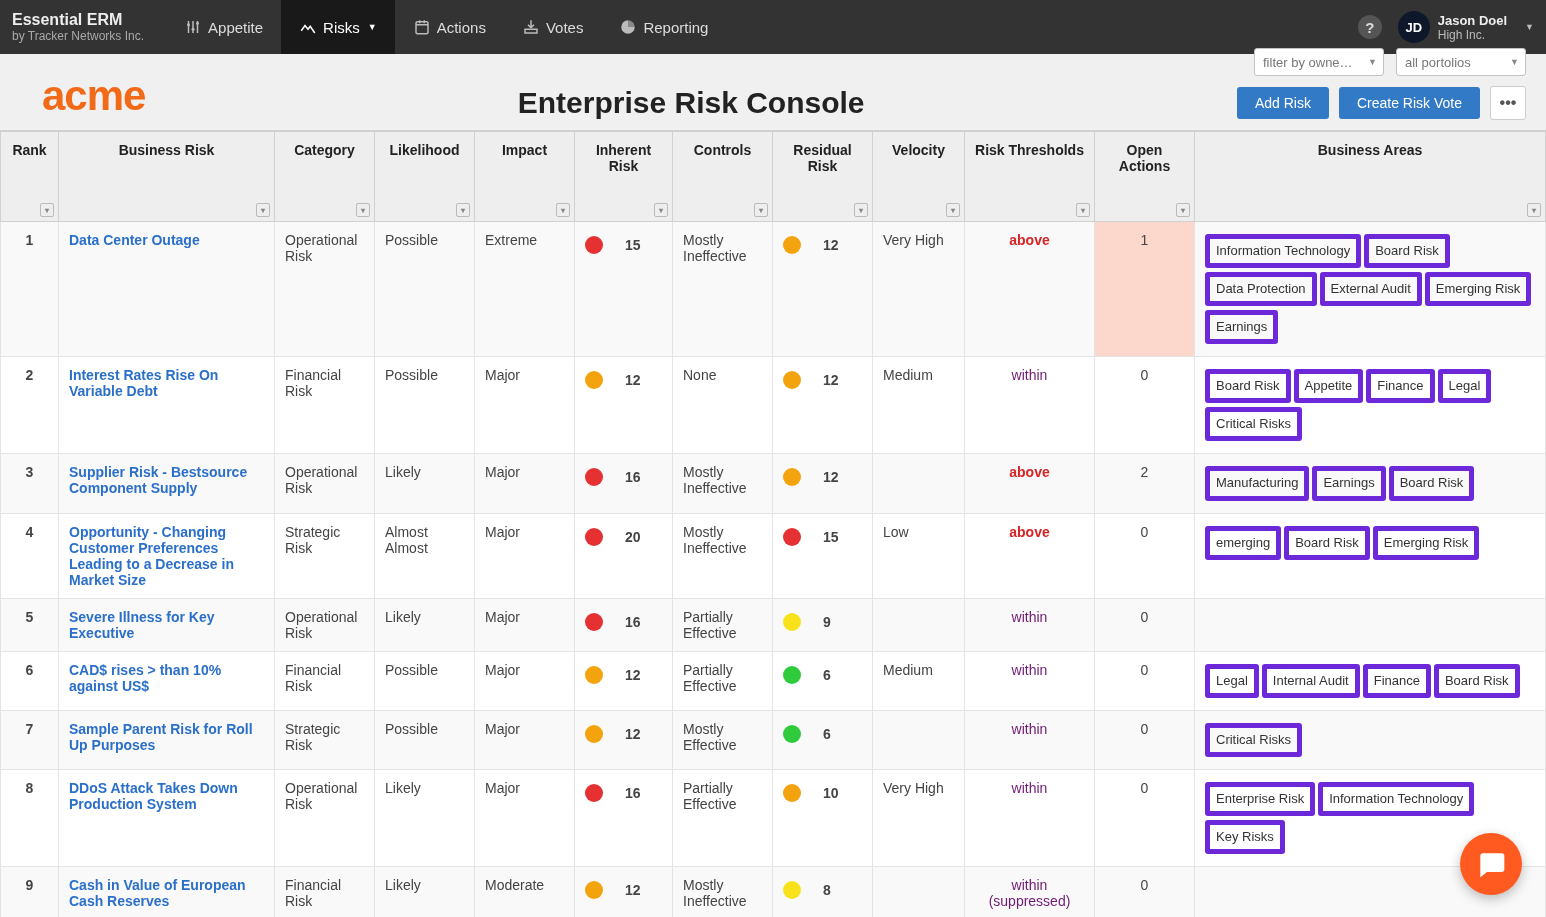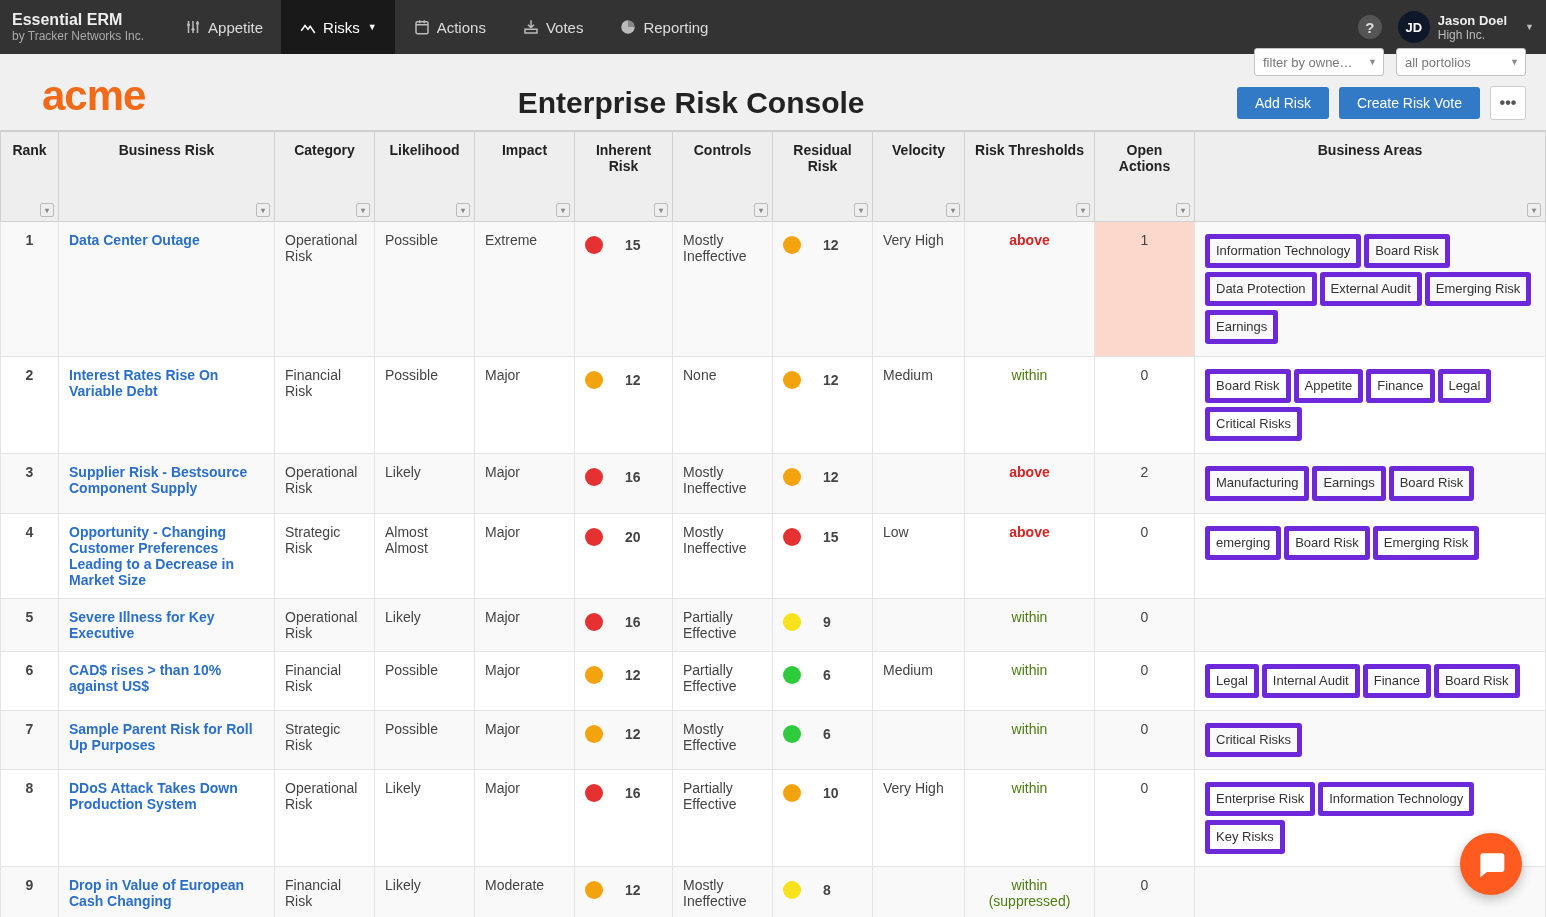--- a/index.html
+++ b/index.html
@@ -56,21 +56,21 @@
   .col-areas { width: auto; }
   .risk-link { color:#2a6fc9; font-weight:600; cursor:pointer; }
   .dot-cell { display:flex; align-items:center; gap:22px; justify-content:flex-start; padding-top:4px;}
   .dot { width:18px; height:18px; border-radius:50%; display:inline-block;}
   .dot-red { background:#e53131; }
   .dot-orange { background:#f2a30d; }
   .dot-yellow { background:#f7e21c; }
   .dot-green { background:#2ecc3d; }
   .dot-val { font-weight:700; }
   .thr-above { color:#d62323; font-weight:700; }
-  .thr-within { color:#4d7c0f; }
+  .thr-within { color:#701a75; }
   .open-warn { background:#fcd7cc !important; }
   .tag { display:inline-block; border:5px solid #6d28d9; border-radius:3px; padding:1px 6px; margin:2px 3px 2px 0; font-size:13px; color:#333;}
   .tag-wrap { line-height: 1.7; }
 
   
   .chat-fab { position:fixed; right:24px; bottom:22px; width:62px; height:62px; border-radius:50%; background:#ff5a1f; display:flex; align-items:center; justify-content:center; cursor:pointer; box-shadow:0 4px 12px rgba(0,0,0,.25);}
   .chat-fab svg { width:32px; height:32px; fill:#fff;}
 </style>
 </head>
 <body>
@@ -383,21 +383,21 @@
           </td>
           <td>Very High</td>
           <td class="col-thr"><span class="thr-within">within</span></td>
           <td class="col-open ">0</td>
           <td>
             <div class="tag-wrap"><span class="tag">Enterprise Risk</span><span class="tag">Information Technology</span><span class="tag">Key Risks</span></div>
           </td>
         </tr>
         <tr>
           <td class="col-rank">9</td>
-          <td><span class="risk-link">Drop in Value of European Cash Changing</span></td>
+          <td><span class="risk-link">Cash in Value of European Cash Reserves</span></td>
           <td>Financial Risk</td>
           <td>Likely</td>
           <td>Moderate</td>
           <td>
             <div class="dot-cell">
               <span class="dot dot-orange"></span>
               <span class="dot-val">12</span>
             </div>
           </td>
           <td>Mostly Ineffective</td>

